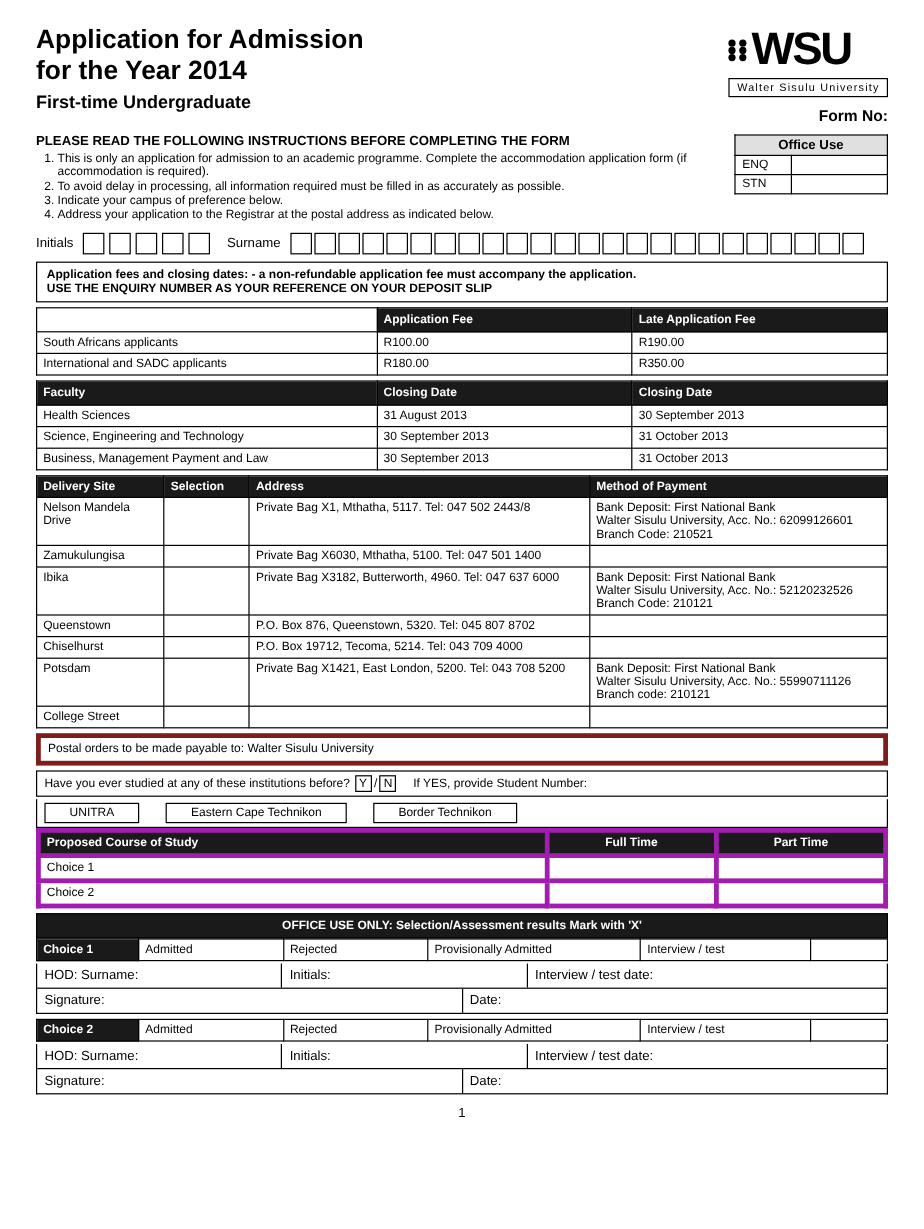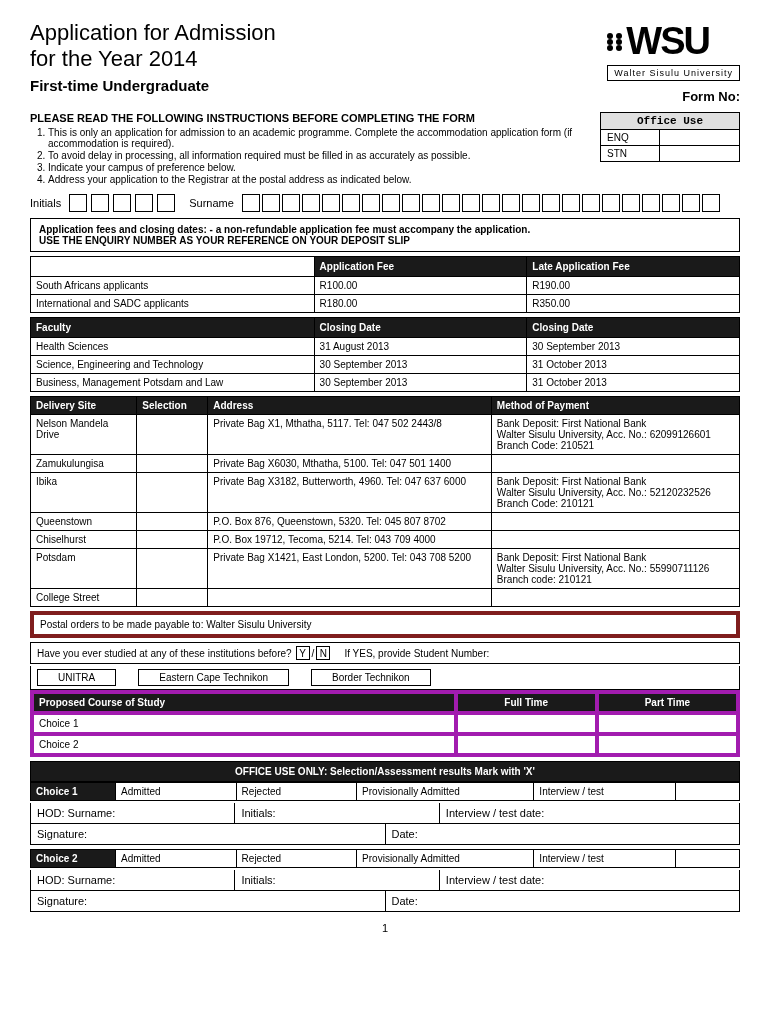--- a/index.html
+++ b/index.html
@@ -13,21 +13,21 @@
       padding: 20px 30px;
     }
     .header-section {
       display: flex;
       justify-content: space-between;
       align-items: flex-start;
       margin-bottom: 6px;
     }
     .title-block h1 {
       font-size: 22px;
-      font-weight: normal;
+      font-weight: bold;
       line-height: 1.2;
     }
     .title-block h2 {
       font-size: 15px;
       font-weight: bold;
       margin-top: 4px;
     }
     .logo-block {
       text-align: right;
     }
@@ -87,21 +87,20 @@
       border: 1px solid #000;
       border-collapse: collapse;
       margin-left: 10px;
     }
     .office-use-table th {
       background: #e0e0e0;
       border: 1px solid #000;
       padding: 2px 36px;
       font-size: 11px;
       text-align: center;
-      font-family: Liberation Mono, monospace;
     }
     .office-use-table td {
       border: 1px solid #000;
       padding: 2px 6px;
       font-size: 10px;
     }
     .clearfix::after { content: ''; display: table; clear: both; }
     .initials-row {
       display: flex;
       align-items: center;
@@ -375,21 +374,21 @@
     <td>Health Sciences</td>
     <td>31 August 2013</td>
     <td>30 September 2013</td>
   </tr>
   <tr>
     <td>Science, Engineering and Technology</td>
     <td>30 September 2013</td>
     <td>31 October 2013</td>
   </tr>
   <tr>
-    <td>Business, Management Potsdam and Law</td>
+    <td>Business, Management Payment and Law</td>
     <td>30 September 2013</td>
     <td>31 October 2013</td>
   </tr>
 </tbody>
   </table>
 
 <table class="delivery-table">
   <tbody>
       <tr>
     <td class="dark-header" style="width:15%;">Delivery Site</td>

